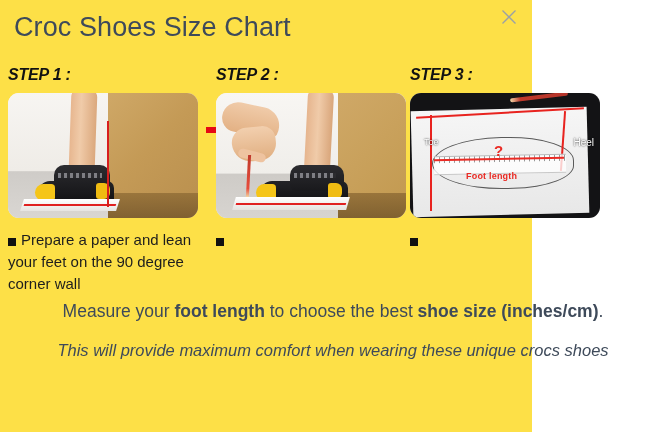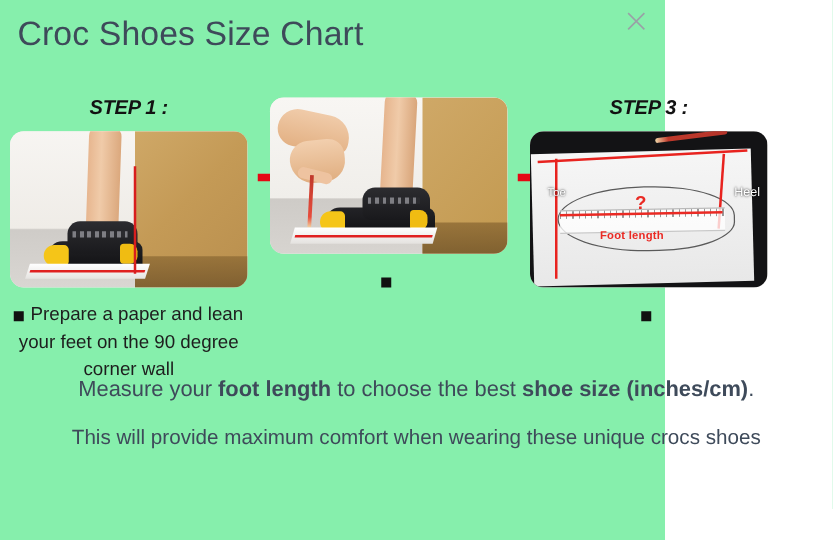--- a/index.html
+++ b/index.html
@@ -11,21 +11,21 @@
     width: 666px;
     height: 432px;
     overflow: hidden;
     font-family: "Liberation Sans", sans-serif;
     color: #3d4852;
   }
   .modal {
     position: relative;
     width: 532px;
     height: 432px;
-    background: #86efac;
+    background: #fde047;
     box-sizing: border-box;
   }
 
   
   .modal-header {
     position: relative;
     height: 62px;
   }
   .modal-title {
     position: absolute;
@@ -49,33 +49,32 @@
     cursor: pointer;
     background: transparent;
     border: none;
     padding: 0;
   }
   .close-button svg { display: block; }
 
   
   .steps {
     position: relative;
-    margin: 16px auto;
+    margin: 4px auto;
     width: 620px;
     height: 215px;
-    text-align: center;
   }
   .step {
     position: absolute;
     top: 0;
     width: 190px;
   }
   .step-1 { left: 8px; }
   .step-2 { left: 216px; }
-  .step-3 { left: 424px; }
+  .step-3 { left: 410px; }
 
   .step-label {
     font-size: 16px;
     font-weight: bold;
     font-style: italic;
     color: #121212;
     letter-spacing: -0.2px;
     margin: 0 0 8px 0;
     height: 19px;
     white-space: nowrap;
@@ -322,20 +321,21 @@
   .footer-line-1 {
     font-size: 17.5px;
     color: #3e4a5a;
     line-height: 1.35;
     padding: 0 28px;
   }
   .footer-line-1 b { font-weight: bold; }
   .footer-line-2 {
     margin-top: 14px;
     font-size: 16.5px;
+    font-style: italic;
     color: #3e4a5a;
     line-height: 1.55;
     padding: 0 28px;
   }
 </style>
 </head>
 <body>
 
 <div class="modal">
 
@@ -376,20 +376,21 @@
 
     <div class="arrow arrow-1">
       <span>
         <svg width="20" height="16" viewBox="0 0 20 16" aria-hidden="true">
           <polygon points="0,5 11,5 11,0.5 19.5,8 11,15.5 11,11 0,11" fill="#e50914"></polygon>
         </svg>
       </span>
     </div>
 
     <div class="step step-2">
+      <div class="step-label">STEP 2 :</div>
       <div class="photo">
         <div class="p2-bg"></div>
         <div class="p2-board"></div>
         <div class="p2-board-shadow"></div>
         <div class="p2-leg"></div>
         <div class="p2-arm"></div>
         <div class="p2-hand"></div>
         <div class="p2-finger"></div>
         <div class="p2-pencil"></div>
         <div class="p2-shoe"></div>

